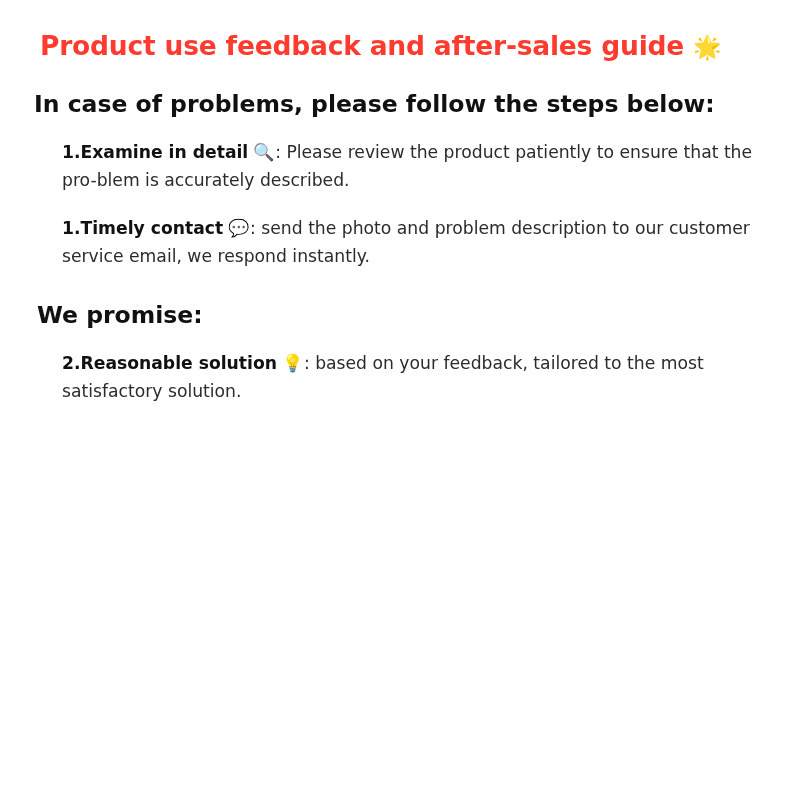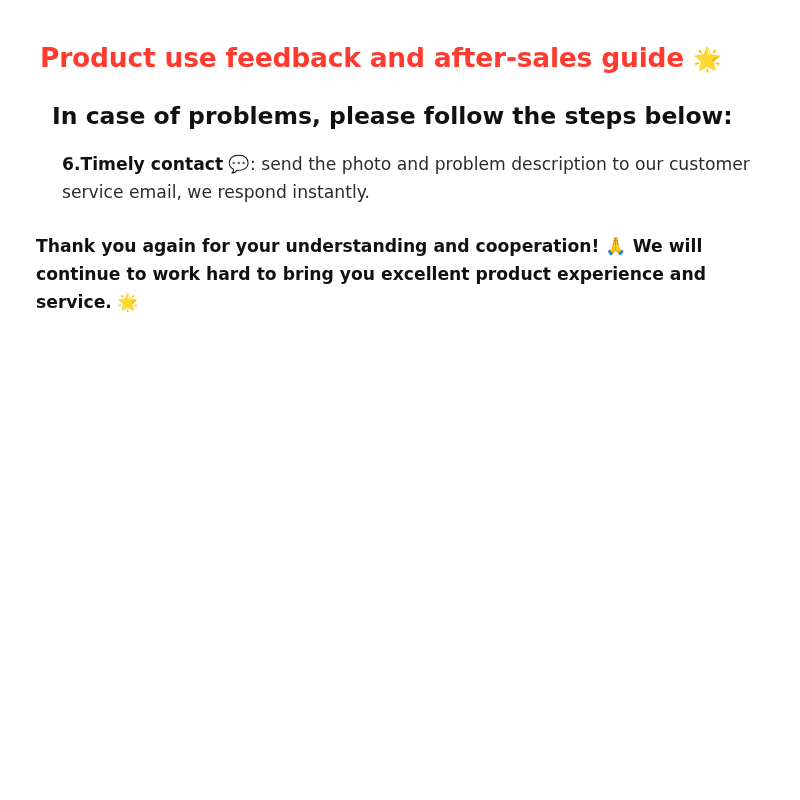--- a/index.html
+++ b/index.html
@@ -11,41 +11,41 @@
     height: 800px;
     background: #ffffff;
     font-family: "DejaVu Sans", "Liberation Sans", sans-serif;
     color: #1a1a1a;
     overflow: hidden;
   }
   .page {
     width: 800px;
     height: 762px;
     box-sizing: border-box;
-    padding: 42px 40px 0 34px;
+    padding: 30px 40px 0 34px;
     position: relative;
   }
   .doc-title {
     color: #ff3b30;
     font-size: 26.5px;
     font-weight: bold;
     letter-spacing: -0.2px;
     line-height: 1.2;
     margin: 0 0 0 6px;
     white-space: nowrap;
   }
   .doc-title .emoji {
     font-size: 23px;
   }
   .section-heading {
     font-size: 23.5px;
     font-weight: bold;
     color: #111111;
     line-height: 1.25;
-    margin: 28px 0 0 18px;
+    margin: 28px 0 0 0;
   }
   .section-heading.promise {
     margin-top: 30px;
     margin-left: 3px;
   }
   .step {
     font-size: 17.2px;
     line-height: 1.62;
     color: #2b2b2b;
     margin: 20px 0 0 28px;
@@ -69,22 +69,24 @@
 </style>
 </head>
 <body>
 
 <div class="page">
 
   <h1 class="doc-title"><span>Product use feedback and after-sales guide</span> <span class="emoji">🌟</span></h1>
 
   <h2 class="section-heading">In case of problems, please follow the steps below:</h2>
 
+  <p class="step"><span class="lead">1.Examine in detail</span> <span class="emoji">🔍</span><span>: Please review the product patiently to ensure that the pro-blem is accurately described.</span></p>
 
 
-  <p class="step"><span class="lead">6.Timely contact</span> <span class="emoji">💬</span><span>: send the photo and problem description to our customer service email, we respond instantly.</span></p>
+  <p class="step"><span class="lead">1.Timely contact</span> <span class="emoji">💬</span><span>: send the photo and problem description to our customer service email, we respond instantly.</span></p>
+
+  <h2 class="section-heading promise">We promise:</h2>
 
 
+  <p class="step"><span class="lead">2.Reasonable solution</span> <span class="emoji">💡</span><span>: based on your feedback, tailored to the most satisfactory solution.</span></p>
 
-
-  <p class="closing"><span>Thank you again for your understanding and cooperation!</span> <span class="emoji">🙏</span> <span>We will continue to work hard to bring you excellent product experience and service.</span> <span class="emoji">🌟</span></p>
 
 </div>
 
 </body></html>

